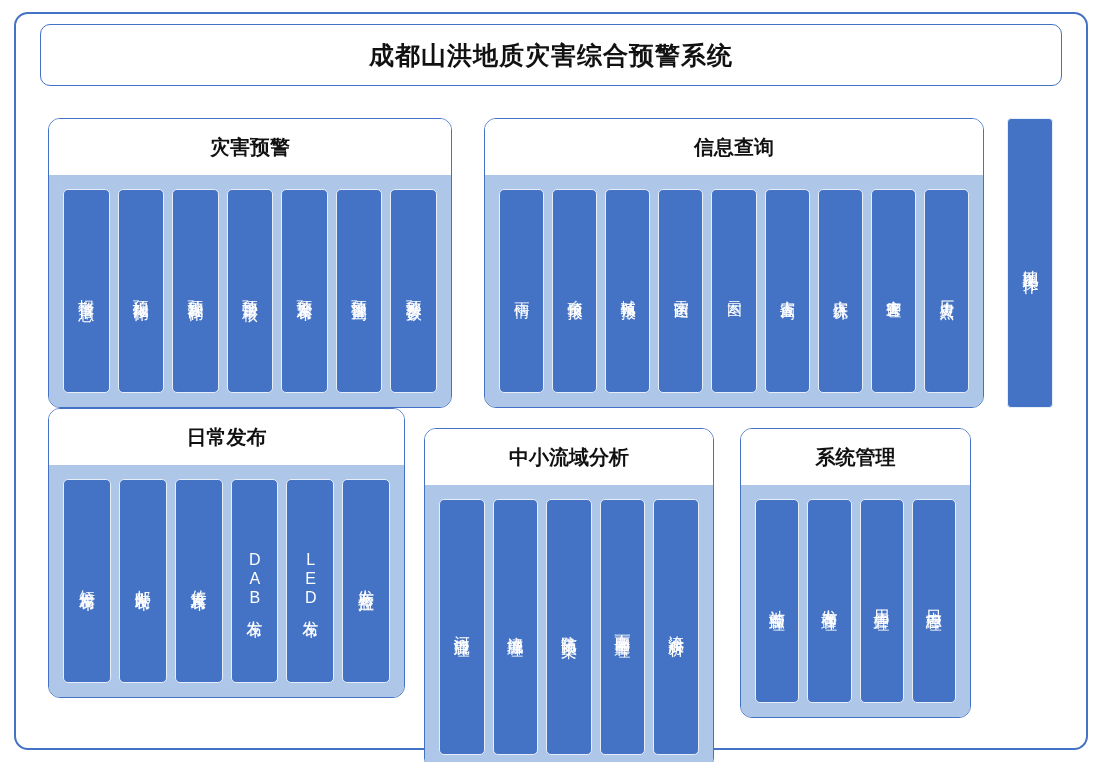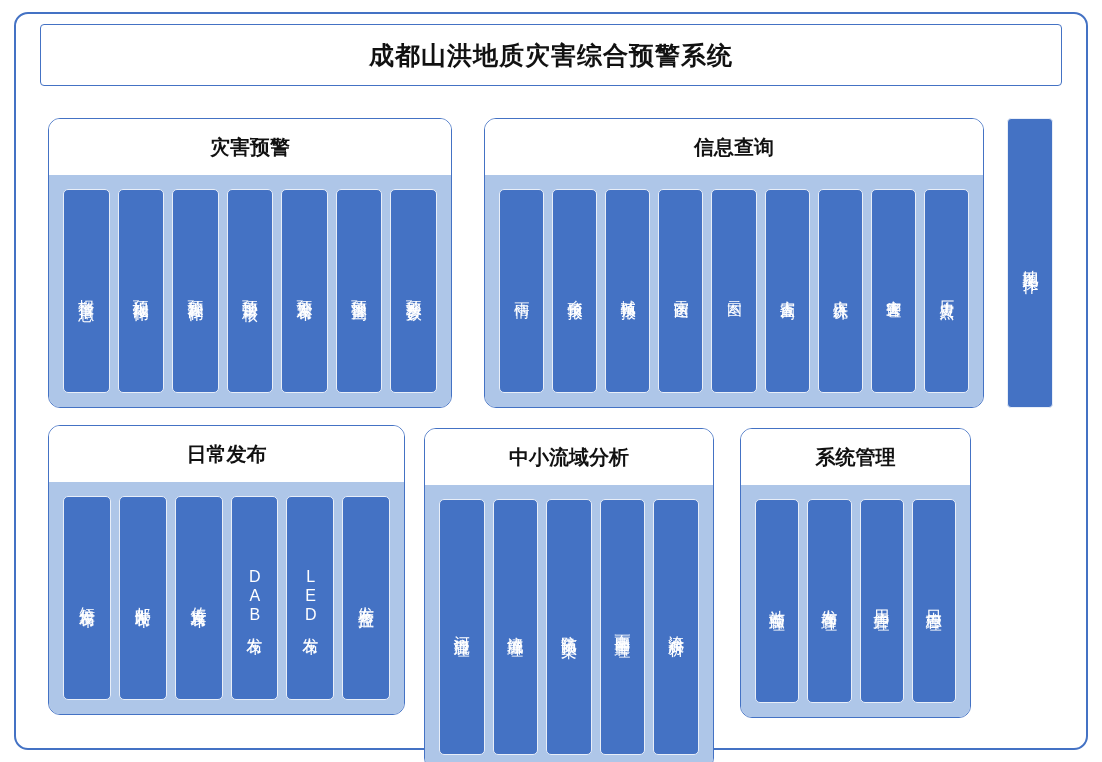--- a/index.html
+++ b/index.html
@@ -34,21 +34,21 @@
   }
 
   
   .title-bar {
     position: absolute;
     left: 40px;
     top: 24px;
     width: 1022px;
     height: 62px;
     border: 1.5px solid #4472c4;
-    border-radius: 4px;
+    border-radius: 10px;
     box-sizing: border-box;
     background: #ffffff;
     display: flex;
     align-items: center;
     justify-content: center;
   }
   .title-bar .title-text {
     font-size: 25px;
     font-weight: bold;
     letter-spacing: 1px;
@@ -133,21 +133,21 @@
   .map-bar .vtext {
     writing-mode: vertical-rl;
     text-orientation: upright;
     letter-spacing: 3px;
     white-space: nowrap;
   }
 
   
   #group-disaster-warning { left: 48px;  top: 118px;  width: 404px; height: 290px; }
   #group-info-query       { left: 484px; top: 118px;  width: 500px; height: 290px; }
-  #group-daily-release    { left: 48px;  top: 425px;  width: 357px; height: 290px; }
+  #group-daily-release    { left: 48px;  top: 408px;  width: 357px; height: 290px; }
   #group-basin-analysis   { left: 424px; top: 428px;  width: 290px; height: 342px; }
   #group-system-mgmt      { left: 740px; top: 428px;  width: 231px; height: 290px; }
 
   #group-info-query .tile { font-size: 15px; }
   #group-info-query .tile .vtext { letter-spacing: 1.5px; }
 </style>
 </head>
 <body>
 
 <div class="canvas">

